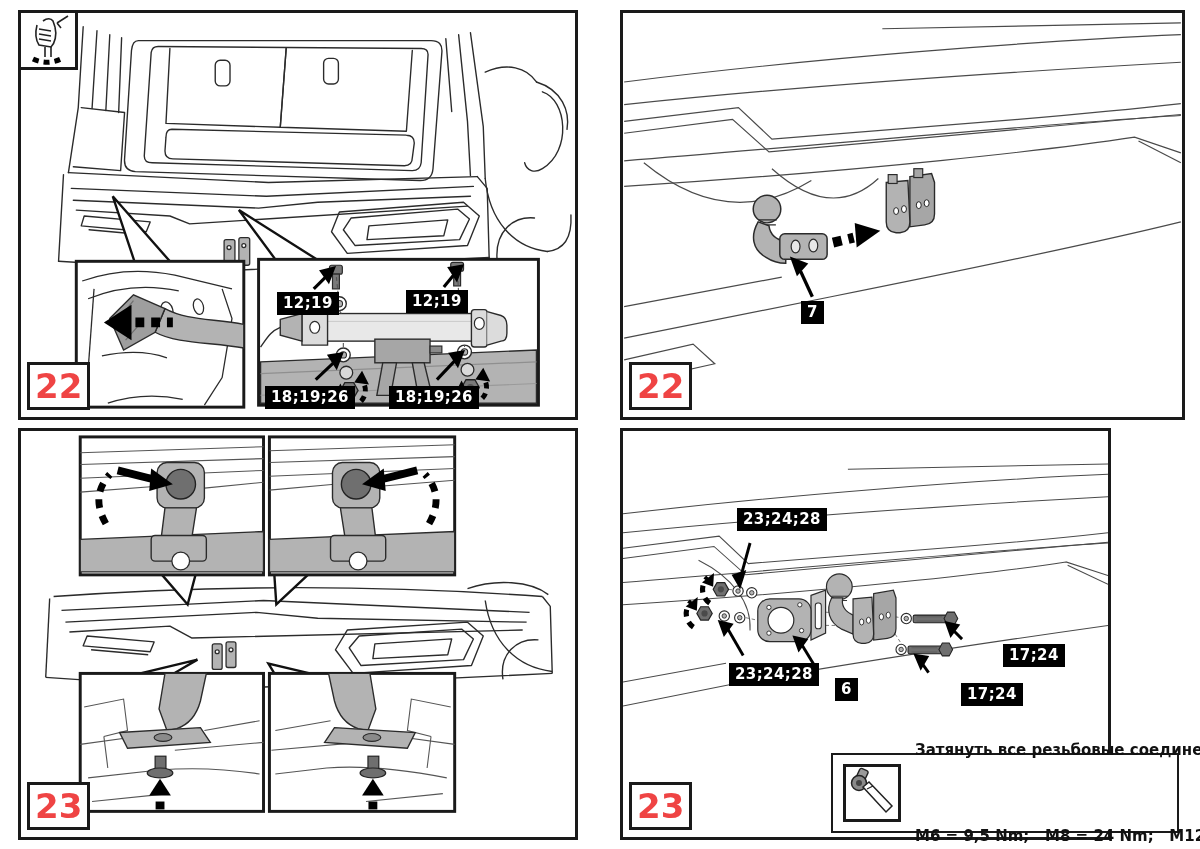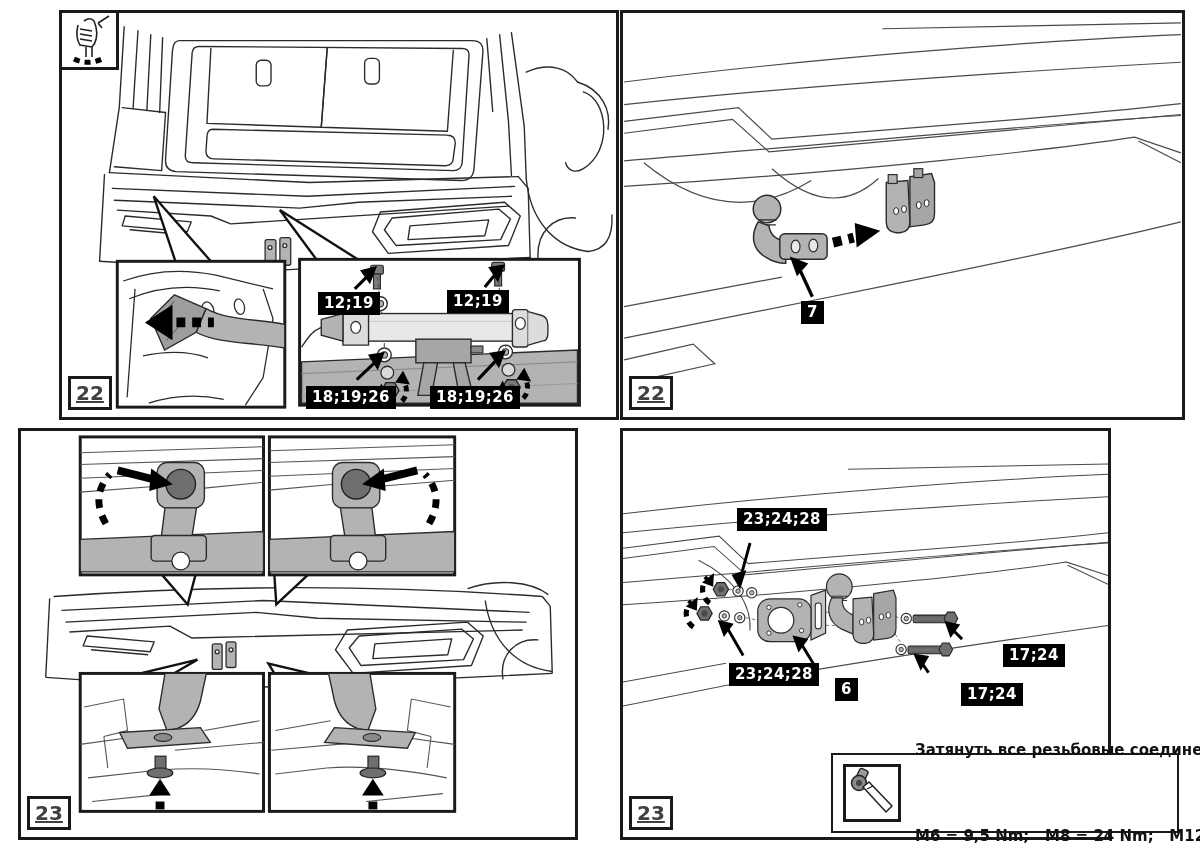--- a/index.html
+++ b/index.html
@@ -2,35 +2,35 @@
 <html><head>
 <meta charset="utf-8">
 <style>
   html,body{margin:0;padding:0;background:#ffffff;}
   .page{position:relative;width:1200px;height:849px;background:#ffffff;
         font-family:"DejaVu Sans","Liberation Sans",sans-serif;overflow:hidden;}
   .panel{position:absolute;border:3px solid #1a1a1a;background:#ffffff;box-sizing:border-box;}
   .panel svg.art{position:absolute;left:0;top:0;width:100%;height:100%;}
   .plabel{position:absolute;background:#000000;color:#ffffff;font-weight:bold;
           font-size:15px;line-height:1;padding:4px 6px;letter-spacing:.4px;white-space:nowrap;z-index:5;}
-  .step{position:absolute;left:6px;bottom:7px;border:3px solid #1a1a1a;background:#fff;color:#404040;
-        font-size:20px;font-weight:bold;line-height:1;padding:4px 5px;z-index:6;text-decoration:underline;}
+  .step{position:absolute;left:6px;bottom:7px;border:3px solid #1a1a1a;background:#fff;color:#ef4444;
+        font-size:34px;font-weight:bold;line-height:1;padding:4px 5px;z-index:6;}
   .corner-icon{position:absolute;left:-3px;top:-3px;width:60px;height:60px;border:3px solid #1a1a1a;
         background:#fff;box-sizing:border-box;z-index:6;}
   .torque-note{position:absolute;left:208px;top:322px;width:348px;height:80px;border:2px solid #1a1a1a;
         background:#fff;display:flex;align-items:center;gap:14px;padding:6px 10px;box-sizing:border-box;z-index:5;}
   .torque-icon{width:58px;height:58px;border:3px solid #1a1a1a;box-sizing:border-box;flex:0 0 auto;}
   .torque-text{font-weight:bold;font-size:15px;color:#111;line-height:1.9;white-space:pre;}
 </style>
 </head>
 <body>
 
 <div class="page">
 
-  <section class="panel" style="left:18px;top:10px;width:560px;height:410px;margin-left:41px;">
+  <section class="panel" style="left:18px;top:10px;width:560px;height:410px;">
     <svg class="art" viewBox="0 0 560 410">
 
       <g fill="none" stroke="#2b2b2b" stroke-width="1.4" stroke-linejoin="round" stroke-linecap="round">
         <path d="M62,14 L57,96 L47,162"></path>
         <path d="M76,18 L71,97"></path>
           <path d="M89,22 L85,99"></path>
           <path d="M101,25 L98,101"></path>
         <path d="M60,96 L104,101 L100,160 L52,156"></path>
         <path d="M118,28 Q112,28 111,38 L104,148 Q103,160 115,161 L404,170 Q416,170 417,158 L426,40 Q427,28 415,28 Z"></path>
         <path d="M131,40 L124,145 Q124,152 132,152 L396,160 Q404,160 405,152 L412,42 Q412,36 405,36 L138,34 Q132,34 131,40 Z"></path>

